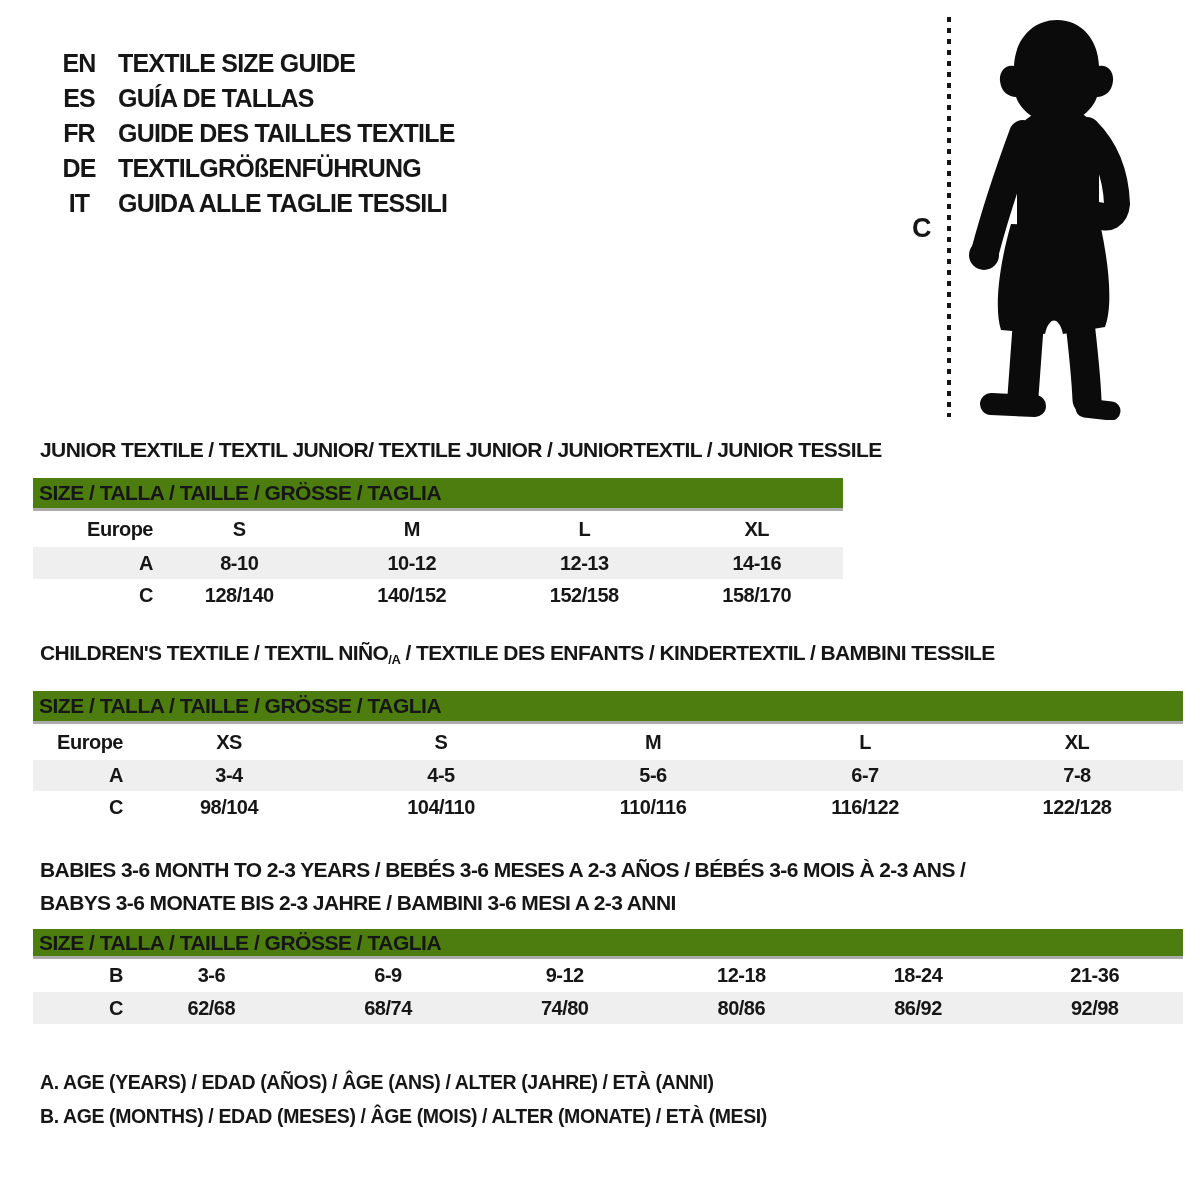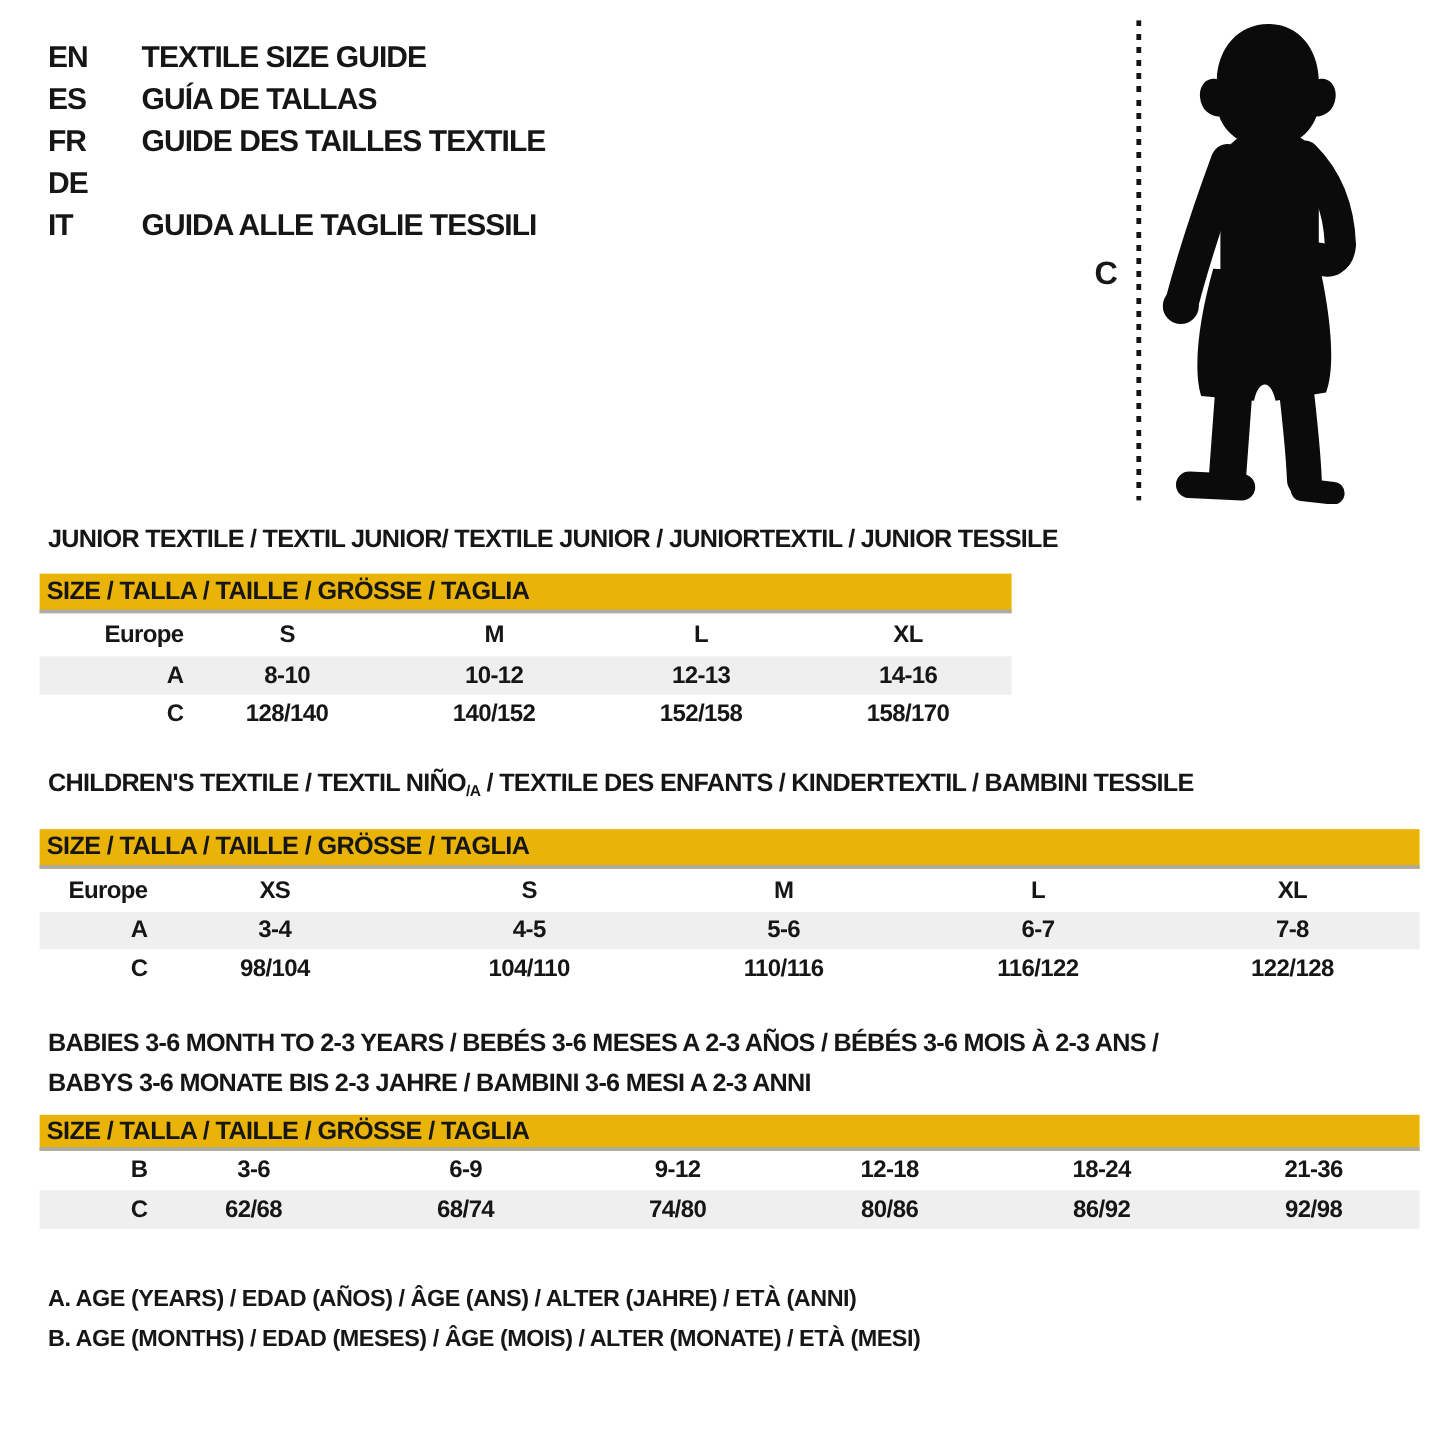--- a/index.html
+++ b/index.html
@@ -16,21 +16,22 @@
     background: #ffffff;
     overflow: hidden;
     font-weight: bold;
     letter-spacing: -0.5px;
   }
 
   
   .lang-block {
     position: absolute;
     left: 40px;
-    top: 31px;
+    top: 46px;
+    text-align: center;
   }
   .lang-row {
     display: flex;
     height: 35px;
     align-items: center;
     font-size: 25px;
     letter-spacing: -0.8px;
   }
   .lang-code { width: 78px; flex: 0 0 78px; }
   .lang-label { white-space: nowrap; }
@@ -69,21 +70,21 @@
   .section-title .subref {
     font-size: 13px;
     vertical-align: -4px;
     letter-spacing: -0.5px;
   }
   .size-table {
     position: absolute;
     left: 33px;
   }
   .size-table .thead {
-    background: #eab308;
+    background: #4d7c0f;
     border-bottom: 3px solid #ababab;
     display: flex;
     align-items: center;
     padding-left: 6px;
     font-size: 21px;
     height: 33px;
     white-space: nowrap;
   }
   .trow {
     display: flex;
@@ -132,20 +133,21 @@
     <div class="lang-row">
       <span class="lang-code">ES</span>
       <span class="lang-label">GUÍA DE TALLAS</span>
     </div>
     <div class="lang-row">
       <span class="lang-code">FR</span>
       <span class="lang-label">GUIDE DES TAILLES TEXTILE</span>
     </div>
     <div class="lang-row">
       <span class="lang-code">DE</span>
+      <span class="lang-label">TEXTILGRÖßENFÜHRUNG</span>
     </div>
     <div class="lang-row">
       <span class="lang-code">IT</span>
       <span class="lang-label">GUIDA ALLE TAGLIE TESSILI</span>
     </div>
   </div>
 
   <div class="dotted-line"></div>
   <div class="height-label">C</div>
   <div class="silhouette">

